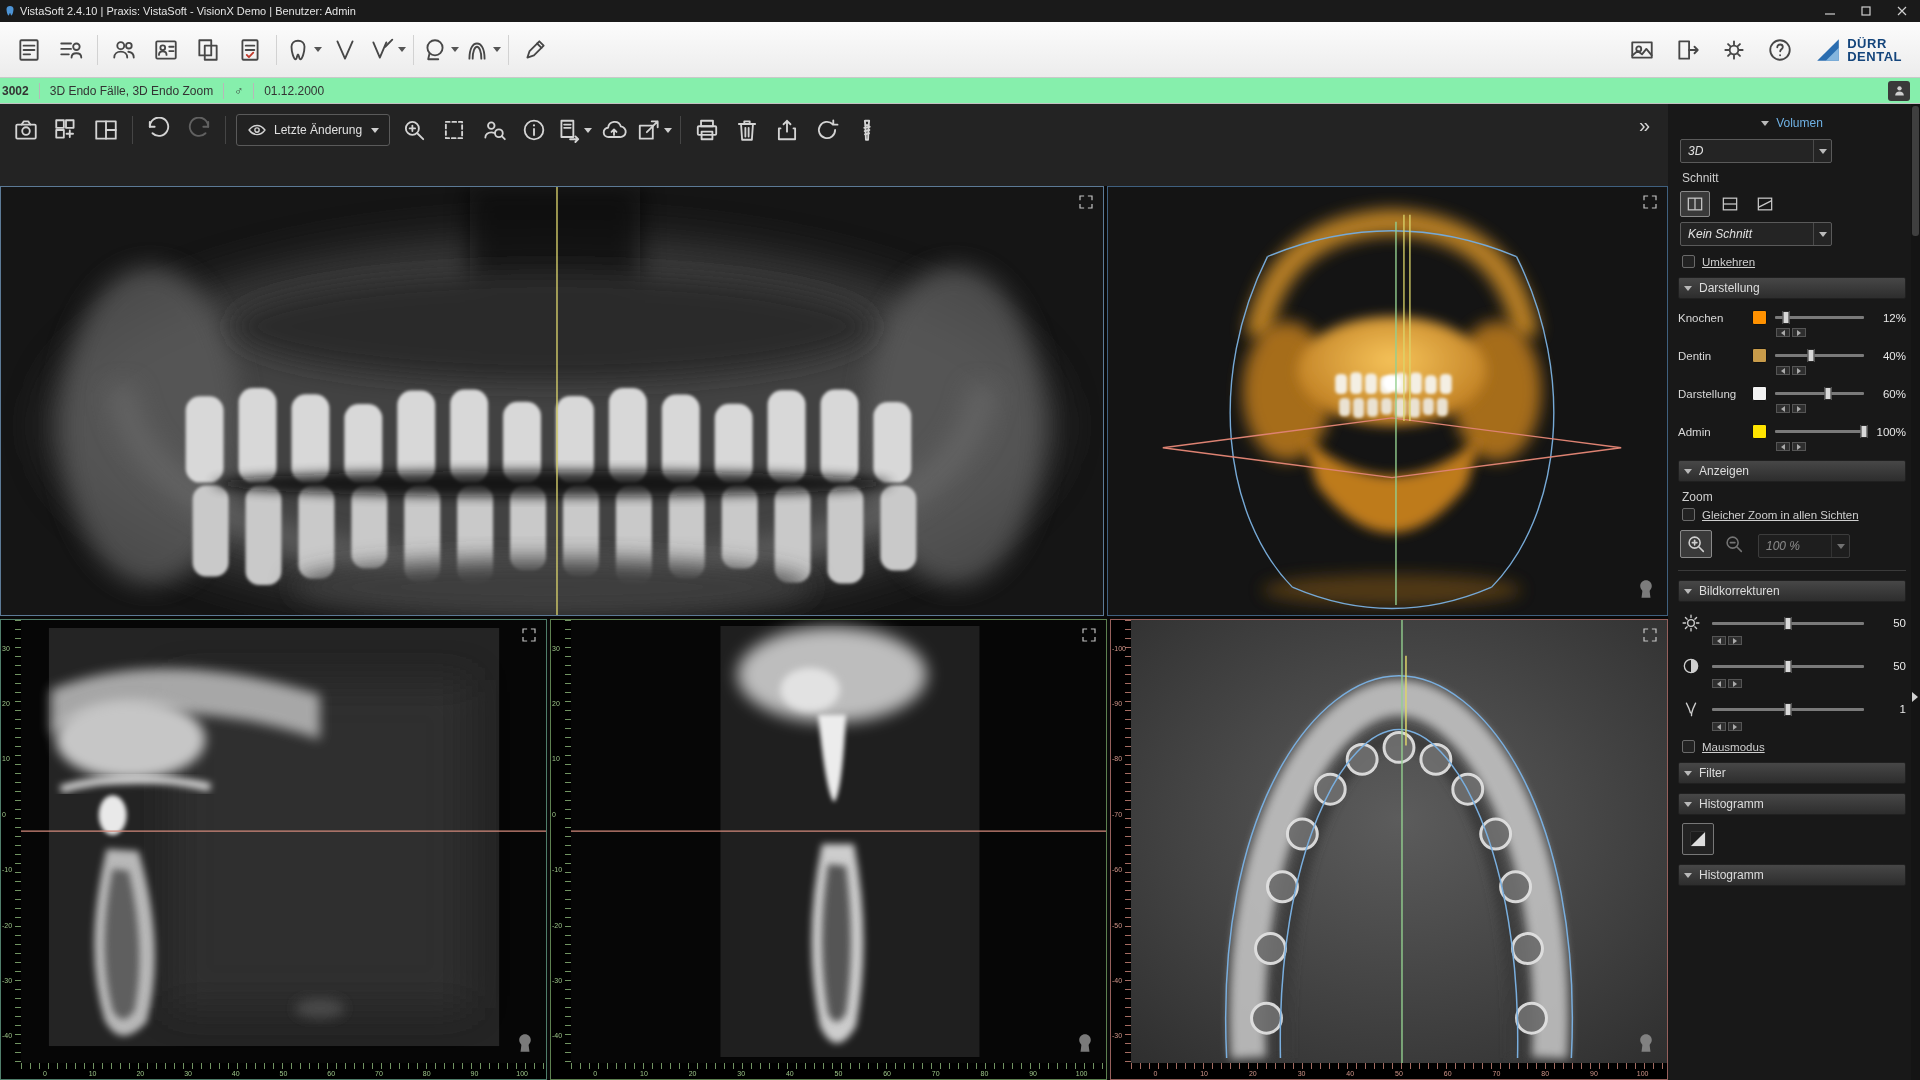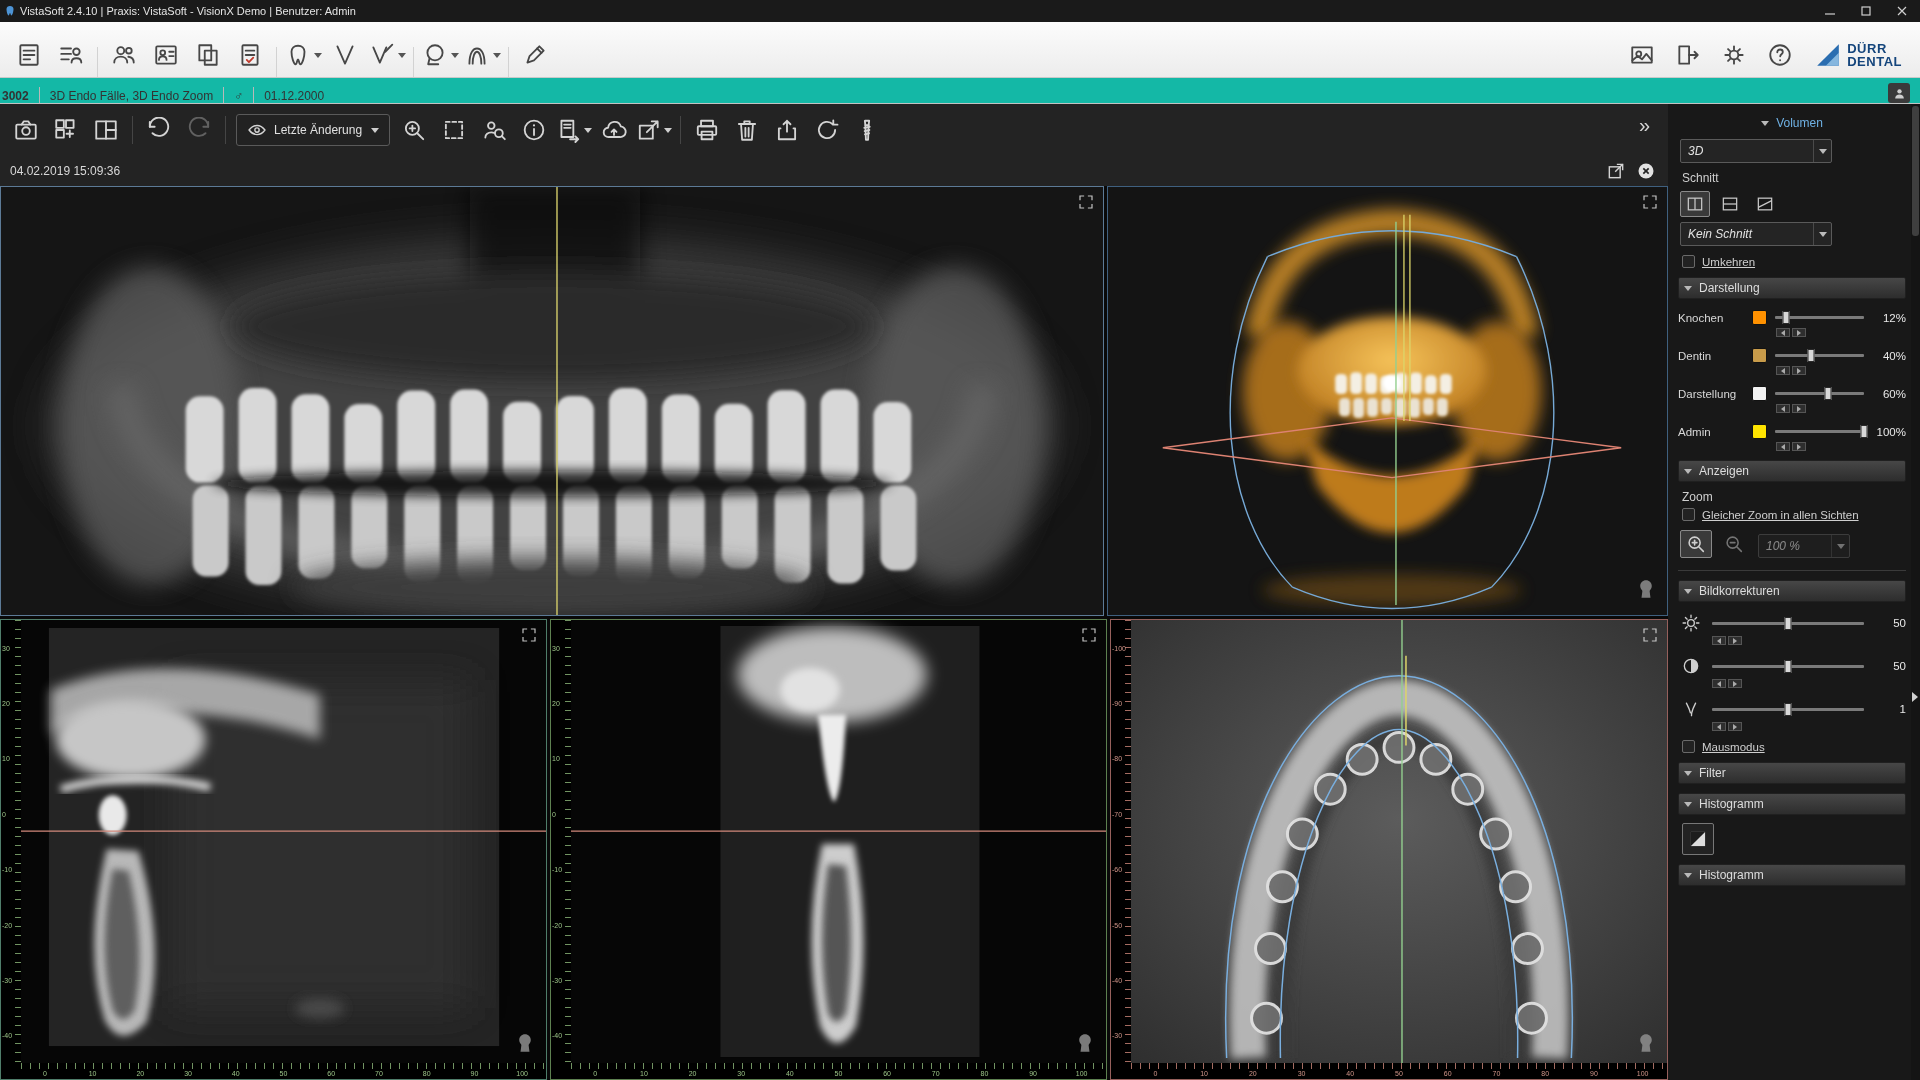--- a/index.html
+++ b/index.html
@@ -9,32 +9,32 @@
   
   .titlebar{position:absolute;left:0;top:0;width:1920px;height:22px;background:#1a1a1a;
     display:flex;align-items:center;color:#e4e4e4;font-size:11px;}
   .titlebar .app-ico{width:20px;display:flex;justify-content:center;}
   .win-btns{margin-left:auto;display:flex;height:22px;}
   .win-btn{width:36px;display:flex;align-items:center;justify-content:center;color:#cfcfcf;}
 
   
   .main-toolbar{position:absolute;left:0;top:22px;width:1920px;height:56px;
     background:linear-gradient(#fcfcfc,#ececec);border-bottom:1px solid #c9c9c9;
-    display:flex;align-items:flex-end;padding:0 8px;color:#474747;}
+    display:flex;align-items:center;padding:0 8px;color:#474747;}
   .tbtn{width:42px;height:44px;display:flex;align-items:center;justify-content:center;border-radius:3px;position:relative;}
   .tbtn svg{stroke:#474747;fill:none;stroke-width:1.7;stroke-linecap:round;stroke-linejoin:round;}
   .tsep{width:1px;height:30px;background:#d2d2d2;margin:0 5px;}
   .caret{width:0;height:0;border-left:4px solid transparent;border-right:4px solid transparent;border-top:5px solid #555;margin-left:3px;}
   .mt-right{margin-left:auto;display:flex;align-items:center;gap:4px;}
   .logo{display:flex;align-items:center;gap:6px;padding:0 10px;}
   .logo-text{font-size:13px;font-weight:bold;color:#14457c;line-height:13px;letter-spacing:.5px;}
 
   
-  .patient-bar{position:absolute;left:0;top:78px;width:1920px;height:26px;background:#14b8a6;
-    border-bottom:1px solid #c2c2c2;display:flex;align-items:flex-end;font-size:12px;color:#333;}
+  .patient-bar{position:absolute;left:0;top:78px;width:1920px;height:26px;background:#86efac;
+    border-bottom:1px solid #c2c2c2;display:flex;align-items:center;font-size:12px;color:#333;}
   .pb-sep{width:1px;height:16px;background:#b8b8b8;margin:0 10px;}
   .pb-id{font-weight:bold;padding-left:2px;}
   .pb-badge{margin-left:auto;margin-right:10px;width:22px;height:20px;background:#3a3a3a;border-radius:3px;
     display:flex;align-items:center;justify-content:center;}
 
   
   .workspace{position:absolute;left:0;top:104px;width:1920px;height:976px;background:#232323;}
   .viewer{position:absolute;left:0;top:0;width:1668px;height:976px;}
 
   .viewer-toolbar{position:absolute;left:0;top:0;width:1668px;height:52px;display:flex;align-items:center;
@@ -429,34 +429,20 @@
             <path d="M10 3.5h4l-.5 4h-3z"></path>
             <path d="M10.5 7.5L11 21h2l.5-13.5"></path>
             <line x1="9.5" y1="10" x2="14.5" y2="9"></line>
             <line x1="9.8" y1="13" x2="14.2" y2="12"></line>
             <line x1="10.1" y1="16" x2="13.9" y2="15"></line>
           </svg>
         </div>
       <span class="more-lbl">»</span>
     </div>
 
-    <div class="status-row">
-      <span>04.02.2019 15:09:36</span>
-      <span class="status-icons">
-        <svg width="20" height="20" viewBox="0 0 24 24" style="stroke:#d4d4d4;fill:none;stroke-width:1.7">
-            <rect x="4" y="7" width="13" height="13"></rect>
-            <path d="M13 4h7v7"></path>
-            <line x1="11" y1="13" x2="20" y2="4"></line>
-          </svg>
-        <svg width="20" height="20" viewBox="0 0 24 24">
-            <circle cx="12" cy="12" r="9" fill="#e2e2e2"></circle>
-            <path d="M8.8 8.8l6.4 6.4M15.2 8.8l-6.4 6.4" stroke="#222" stroke-width="2"></path>
-          </svg>
-      </span>
-    </div>
 
     <div class="panels">
 
       <div class="panel p-pano">
         <svg class="img" viewBox="0 0 1104 430" preserveAspectRatio="none">
           <defs>
             <filter id="p_b30" x="-40%" y="-40%" width="180%" height="180%">
                 <feGaussianBlur stdDeviation="24"></feGaussianBlur>
               </filter>
             <filter id="p_b12" x="-40%" y="-40%" width="180%" height="180%">

